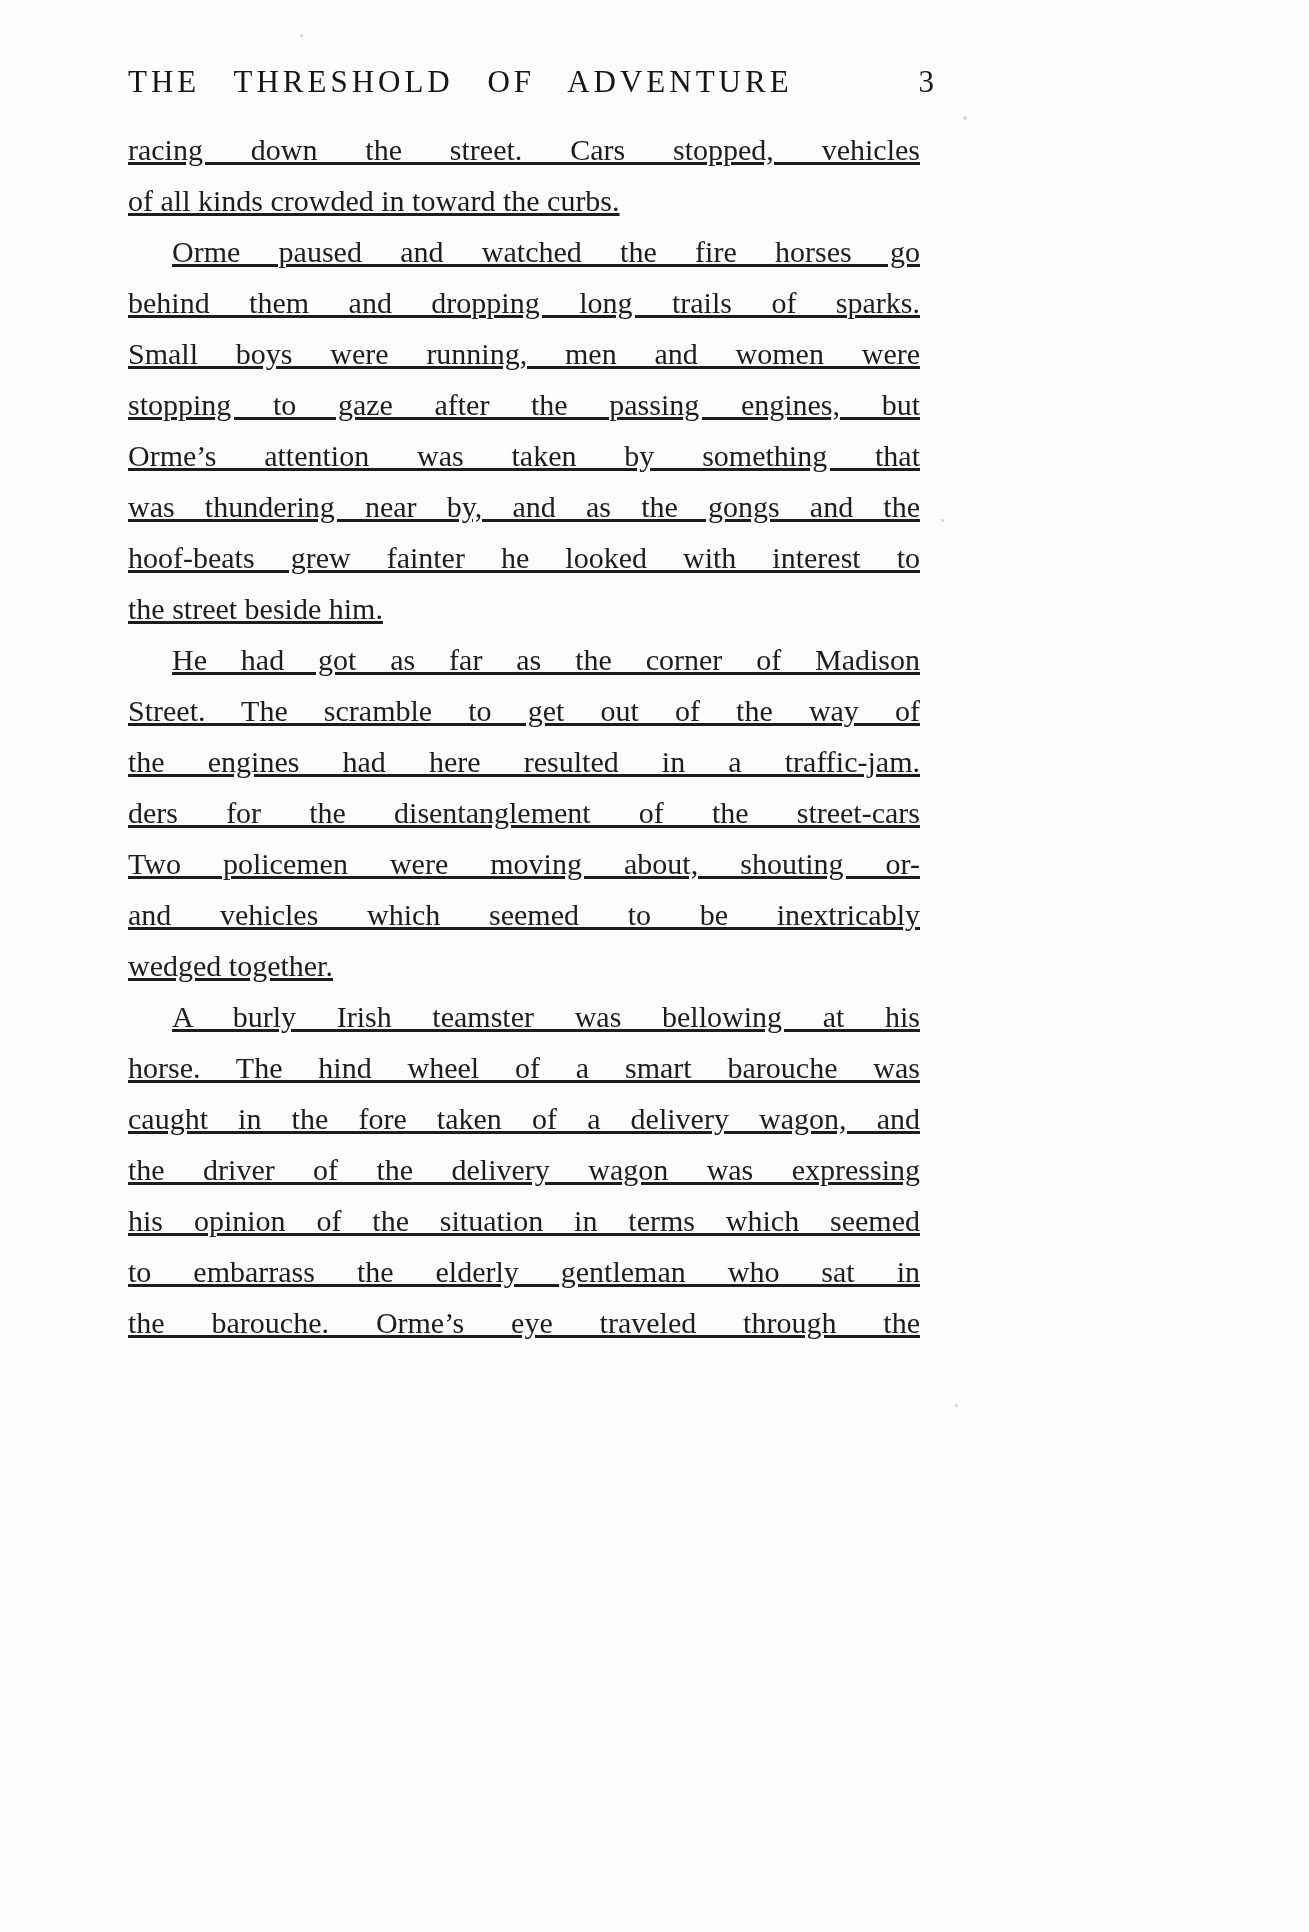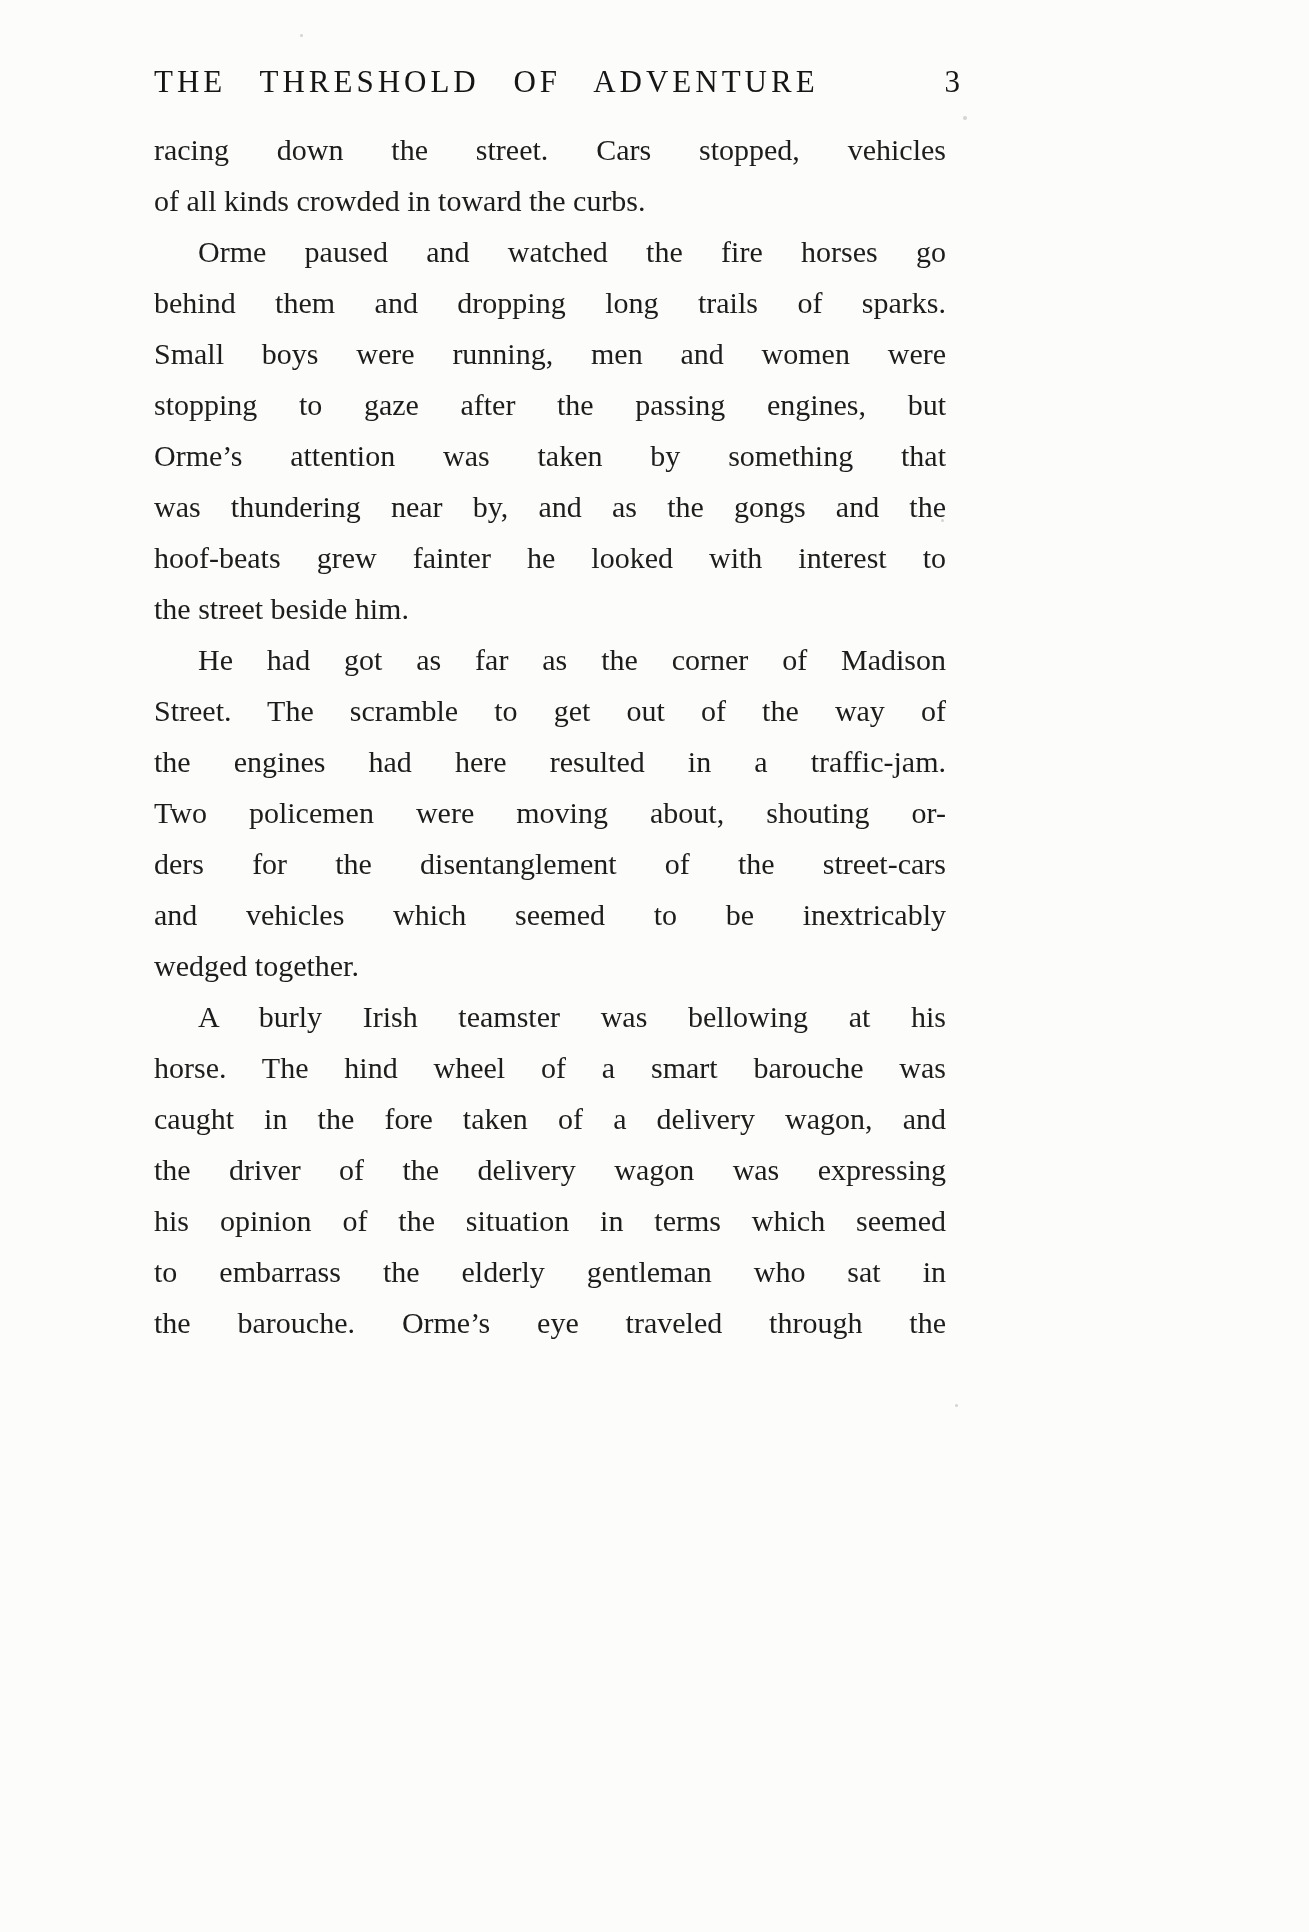--- a/index.html
+++ b/index.html
@@ -12,21 +12,21 @@
     position: relative;
     overflow: hidden;
   }
   .page {
     position: relative;
     width: 1309px;
     height: 1932px;
   }
   .text-block {
     position: absolute;
-    left: 154px;
+    left: 128px;
     top: 64px;
     width: 792px;
   }
   .header {
     display: flex;
     justify-content: space-between;
     align-items: baseline;
     font-size: 31px;
     letter-spacing: 4px;
     word-spacing: 22px;
@@ -36,20 +36,21 @@
   .header .page-number {
     letter-spacing: 0;
     word-spacing: 0;
     font-size: 31px;
     margin-right: -14px;
   }
   .body-text {
     font-size: 30px;
     line-height: 51px;
     color: #1d1d1d;
+    text-decoration: underline;
   }
   .para { margin: 0; }
   .para.indent .line:first-child { text-indent: 44px; }
   .line {
     text-align: justify;
     text-align-last: justify;
     white-space: normal;
   }
   .line.lastline {
     text-align-last: left;
@@ -91,22 +92,22 @@
           <div class="line">stopping to gaze after the passing engines, but</div>
           <div class="line">Orme’s attention was taken by something that</div>
           <div class="line">was thundering near by, and as the gongs and the</div>
           <div class="line">hoof-beats grew fainter he looked with interest to</div>
           <div class="line lastline">the street beside him.</div>
         </div>
         <div class="para indent">
           <div class="line">He had got as far as the corner of Madison</div>
           <div class="line">Street.  The scramble to get out of the way of</div>
           <div class="line">the engines had here resulted in a traffic-jam.</div>
+          <div class="line">ders for the disentanglement of the street-cars</div>
           <div class="line">Two policemen were moving about, shouting or-</div>
-          <div class="line">ders for the disentanglement of the street-cars</div>
           <div class="line">and vehicles which seemed to be inextricably</div>
           <div class="line lastline">wedged together.</div>
         </div>
         <div class="para indent">
           <div class="line">A burly Irish teamster was bellowing at his</div>
           <div class="line">horse.  The hind wheel of a smart barouche was</div>
           <div class="line">caught in the fore taken of a delivery wagon, and</div>
           <div class="line">the driver of the delivery wagon was expressing</div>
           <div class="line">his opinion of the situation in terms which seemed</div>
           <div class="line">to embarrass the elderly gentleman who sat in</div>

